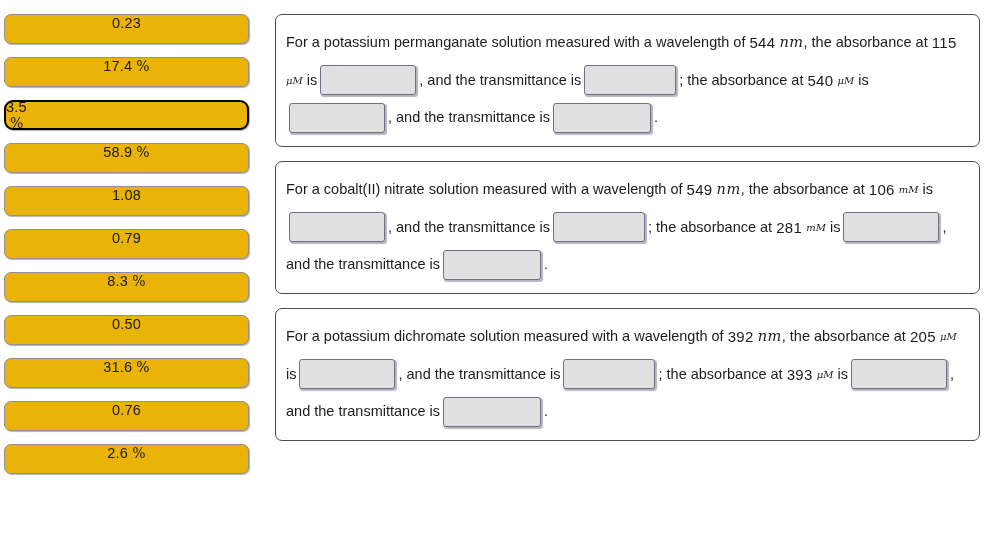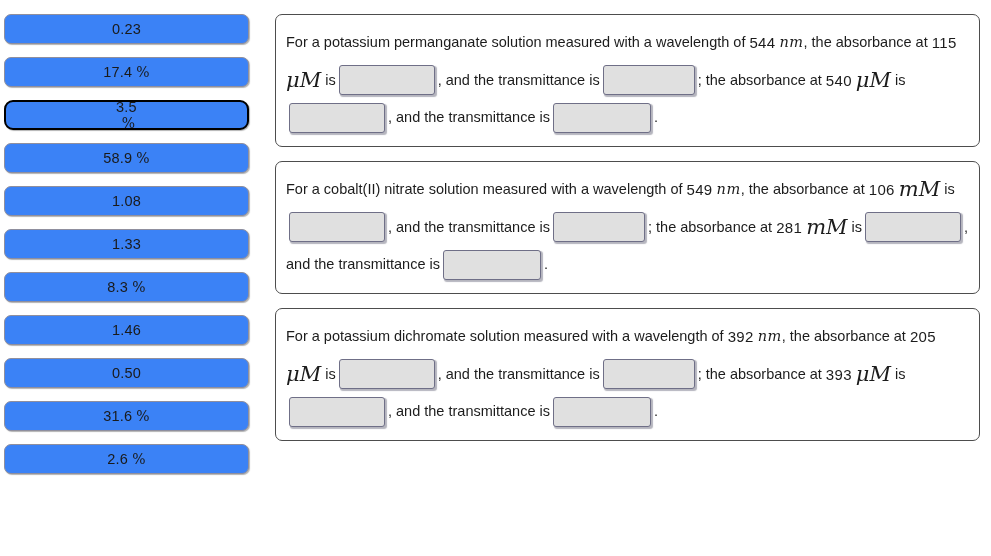--- a/index.html
+++ b/index.html
@@ -20,24 +20,23 @@
     position: absolute;
     left: 4px;
     top: 14px;
     width: 245px;
   }
   .chip {
     height: 30px;
     margin-bottom: 13px;
     border: 1px solid #8f8f9e;
     border-radius: 7px;
-    background: #3b82f6;
+    background: #eab308;
     box-shadow: 1px 1px 1px rgba(0,0,0,0.30);
     display: flex;
-    align-items: center;
     justify-content: center;
     font-size: 14.5px;
     color: #1a1a1a;
     letter-spacing: 0.2px;
     box-sizing: border-box;
     cursor: pointer;
     user-select: none;
   }
   .chip.selected {
     border: 2.5px solid #000000;
@@ -73,21 +72,21 @@
   
   .math {
     font-family: Liberation Sans, sans-serif;
     font-size: 15px;
     vertical-align: middle;
     letter-spacing: 0.3px;
   }
   .math-it {
     font-family: "DejaVu Serif", serif;
     font-style: italic;
-    font-size: 21px;
+    font-size: 10px;
     vertical-align: middle;
   }
   .unit {
     font-family: "DejaVu Serif", serif;
     font-size: 14.5px;
     vertical-align: middle;
     letter-spacing: 0.5px;
     font-style: italic;
   }
 
@@ -124,35 +123,35 @@
       <span class="pct">%</span>
     </div>
     <div class="chip">
       <span>58.9</span>
       <span class="pct">%</span>
     </div>
     <div class="chip">
       <span>1.08</span>
     </div>
     <div class="chip">
-      <span>1.33</span>
+      <span>0.79</span>
     </div>
     <div class="chip">
       <span>8.3</span>
       <span class="pct">%</span>
-    </div>
-    <div class="chip">
-      <span>1.46</span>
     </div>
     <div class="chip">
       <span>0.50</span>
     </div>
     <div class="chip">
       <span>31.6</span>
       <span class="pct">%</span>
+    </div>
+    <div class="chip">
+      <span>0.76</span>
     </div>
     <div class="chip">
       <span>2.6</span>
       <span class="pct">%</span>
     </div>
   </div>
 
 <div id="panels">
     <div class="panel">
       <div><span class="txt">For a potassium permanganate solution measured with a wavelength of</span><span class="txt"> </span><span class="math">544</span><span class="txt"> </span><span class="unit">nm</span><span class="txt">, the absorbance</span><span class="txt"> </span><span class="txt">at</span><span class="txt"> </span><span class="math">115</span><span class="txt"> </span><span class="math-it">μM</span><span class="txt"> </span><span class="txt">is</span><span class="blank w1" title=""></span><span class="txt">, and the transmittance is</span><span class="blank w2" title=""></span><span class="txt">; the absorbance at</span><span class="txt"> </span><span class="math">540</span><span class="txt"> </span><span class="math-it">μM</span><span class="txt"> </span><span class="txt">is</span><span class="blank w1" title=""></span><span class="txt">, and the transmittance is</span><span class="blank w3" title=""></span><span class="txt">.</span></div>

